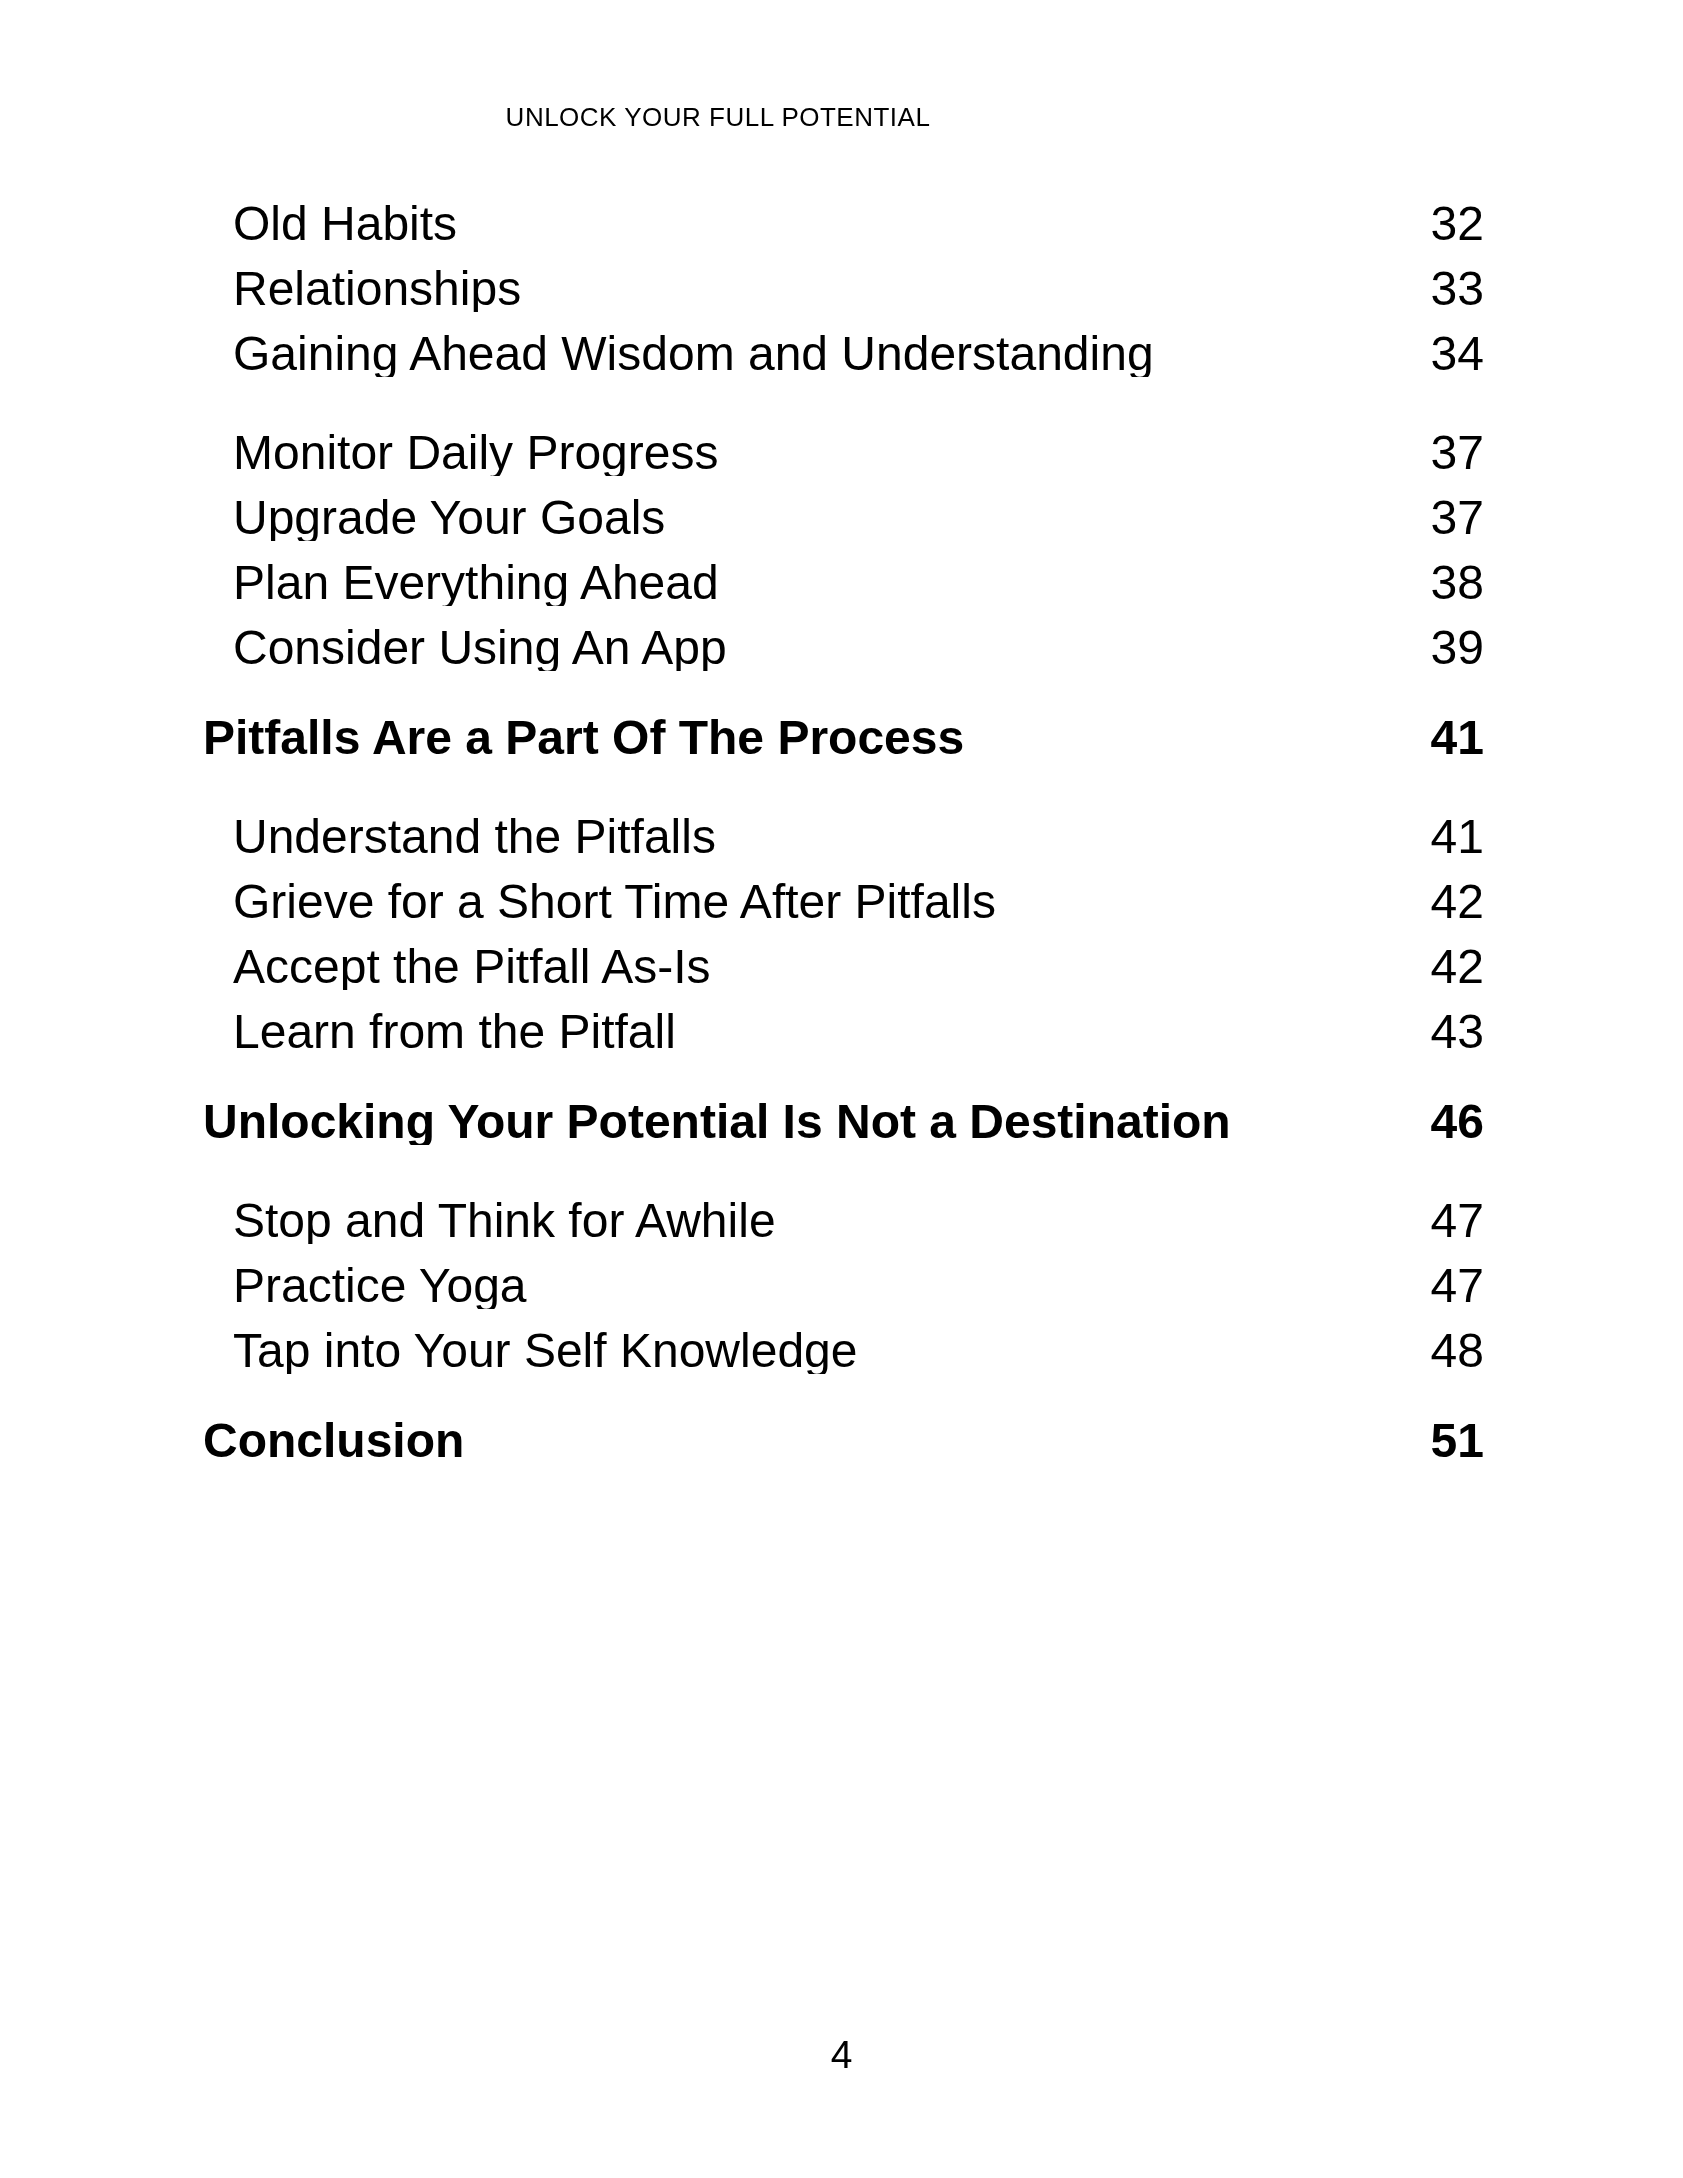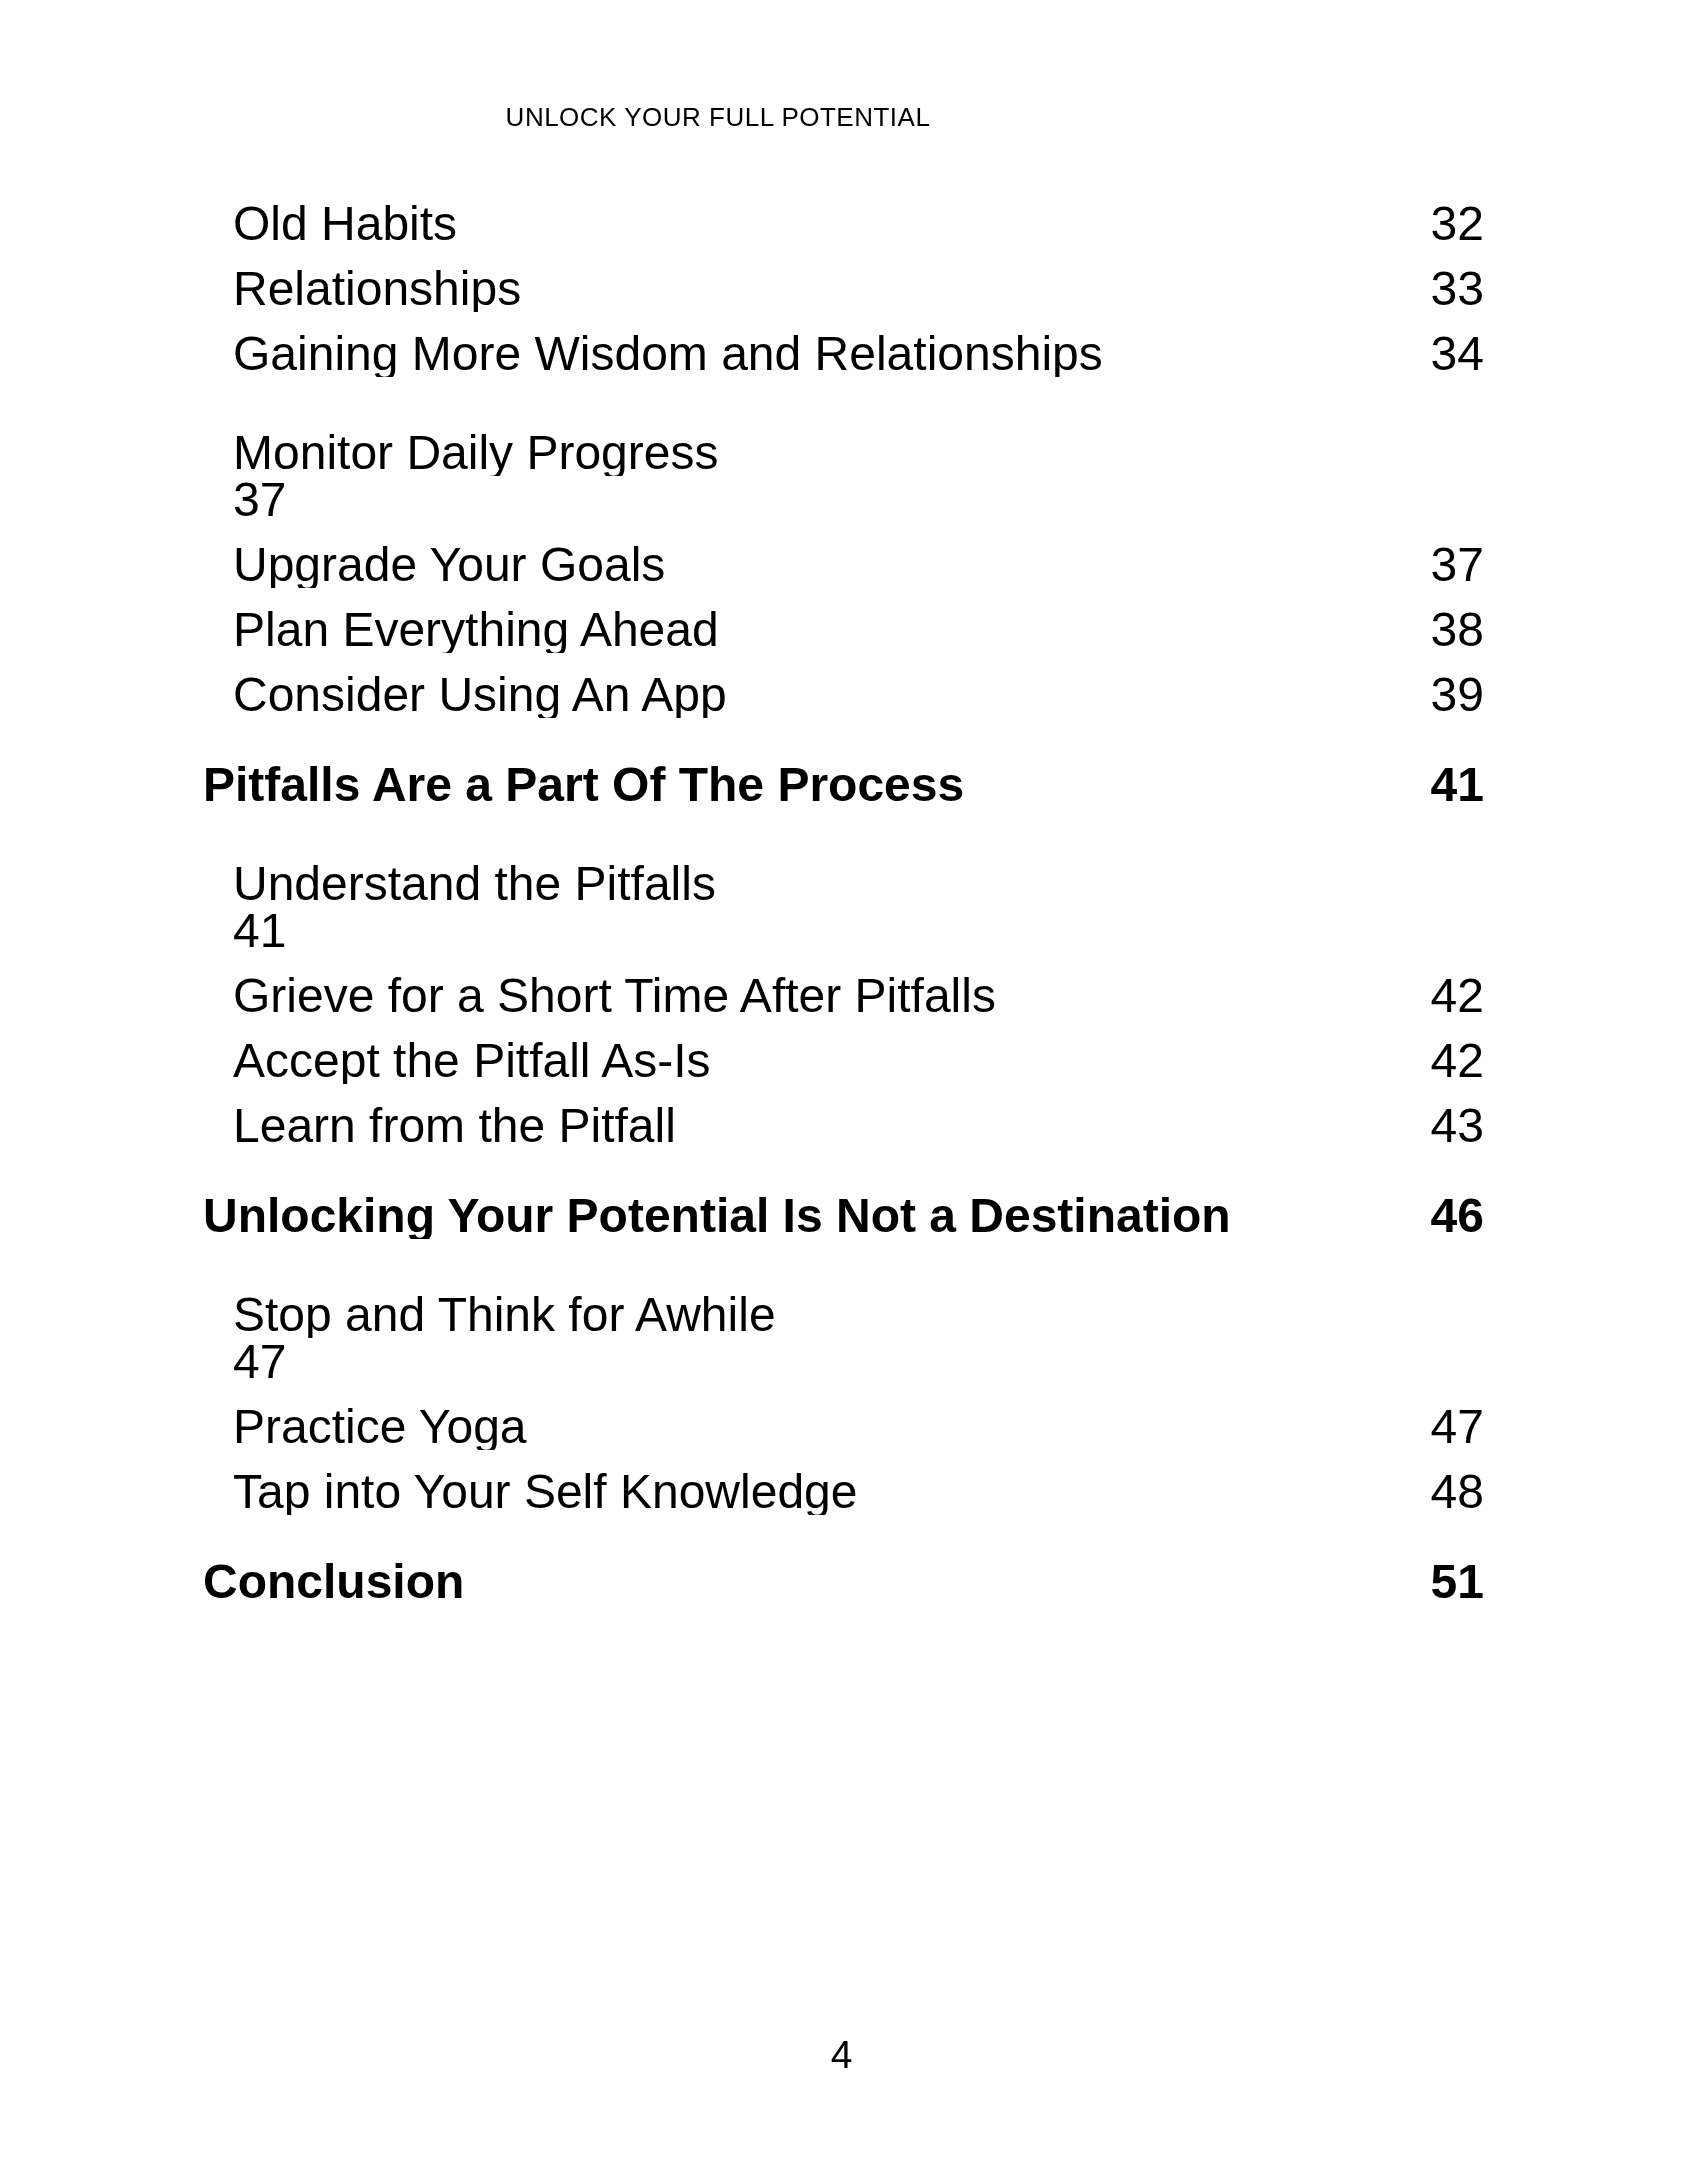--- a/index.html
+++ b/index.html
@@ -44,21 +44,21 @@
   .toc-row.chapter {
     font-weight: bold;
     padding-left: 0;
   }
   .toc-row.sub {
     font-weight: normal;
     padding-left: 30px;
   }
   .toc-row.gap-normal      { margin-top: 18px; align-items: center; }
   .toc-row.gap-before-bold { margin-top: 43px; }
-  .toc-row.gap-after-bold  { margin-top: 52px; flex-direction: column; }
+  .toc-row.gap-after-bold  { margin-top: 52px; }
   .toc-label {
     flex: 0 1 auto;
     overflow: hidden;
   }
   .toc-page {
     flex: 0 0 auto;
     text-align: right;
   }
   .footer-page-number {
     position: absolute;
@@ -81,21 +81,21 @@
     <span class="toc-label">Old Habits</span>
     <span class="toc-page">32</span>
   </div>
 
   <div class="toc-row sub gap-normal">
     <span class="toc-label">Relationships</span>
     <span class="toc-page">33</span>
   </div>
 
   <div class="toc-row sub gap-normal">
-    <span class="toc-label">Gaining More Wisdom and Relationships</span>
+    <span class="toc-label">Gaining Ahead Wisdom and Understanding</span>
     <span class="toc-page">34</span>
   </div>
 
 
   <div class="toc-row sub gap-after-bold">
     <span class="toc-label">Monitor Daily Progress</span>
     <span class="toc-page">37</span>
   </div>
 
   <div class="toc-row sub gap-normal">

